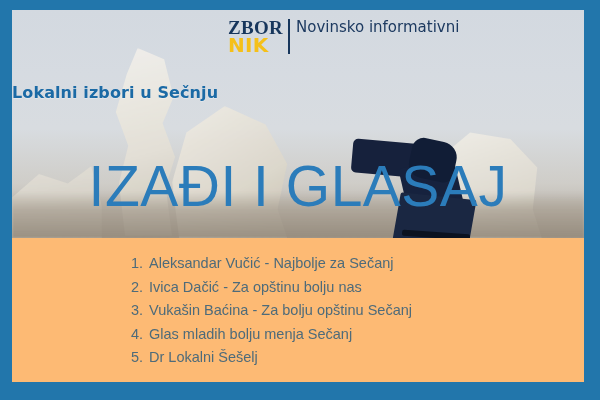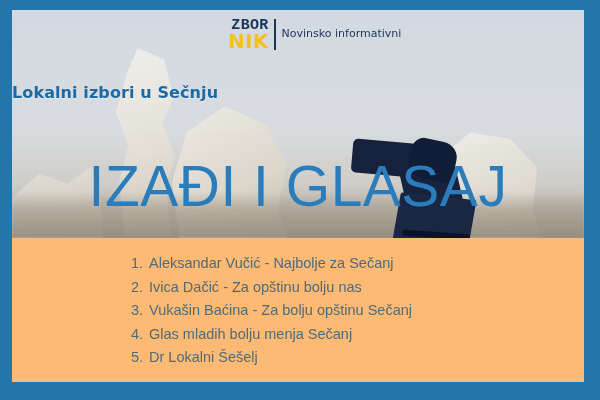--- a/index.html
+++ b/index.html
@@ -149,46 +149,46 @@
     z-index: 6;
   }
   .logo-mark {
     display: flex;
     flex-direction: column;
     justify-content: center;
     line-height: 1.0;
     padding-right: 5px;
   }
   .logo-zbor {
-    font-size: 15px;
+    font-size: 19px;
     font-weight: 700;
     letter-spacing: .3px;
     color: #17365c;
-    font-family: Liberation Mono, monospace;
+    font-family: Liberation Serif, serif;
     text-align: right;
   }
   .logo-nik {
     font-size: 20px;
     font-weight: 700;
     letter-spacing: .3px;
     color: #f5c019;
     font-family: "DejaVu Sans", sans-serif;
     margin-top: -2px;
   }
   .logo-rule {
     width: 2px;
     background: #17365c;
     margin: 1px 6px 1px 0;
   }
   .logo-tagline {
     display: flex;
-    flex-direction: column;
+    flex-direction: row;
     justify-content: center;
     color: #1d3a60;
-    font-size: 11px;
+    font-size: 15px;
     line-height: 1.32;
     font-family: "DejaVu Sans", sans-serif;
     white-space: nowrap;
   }
 
   
   .event-title {
     position: absolute;
     left: 0; right: 0; top: 72px;
     text-align: left;

